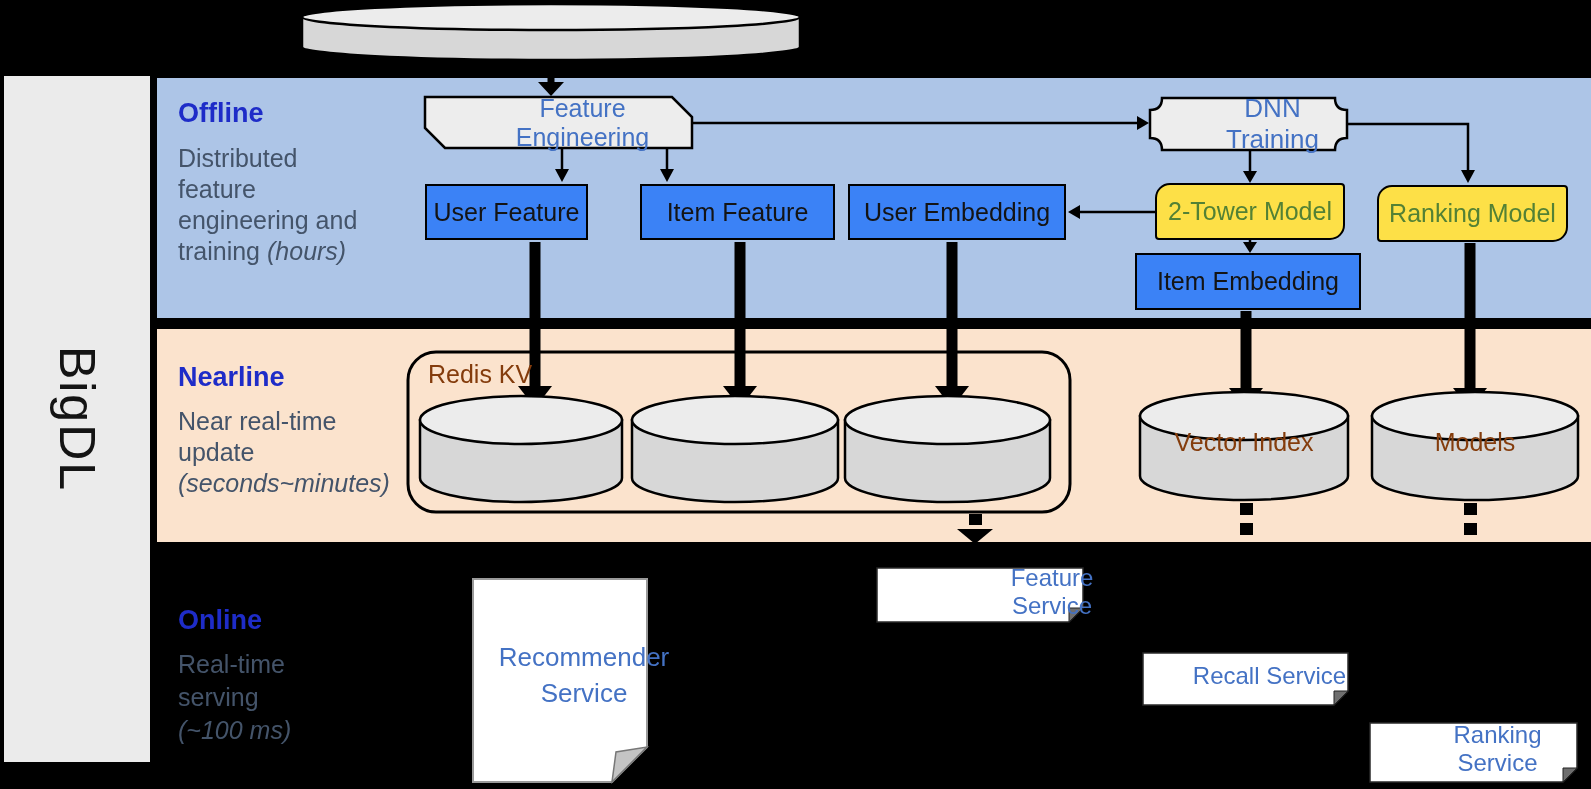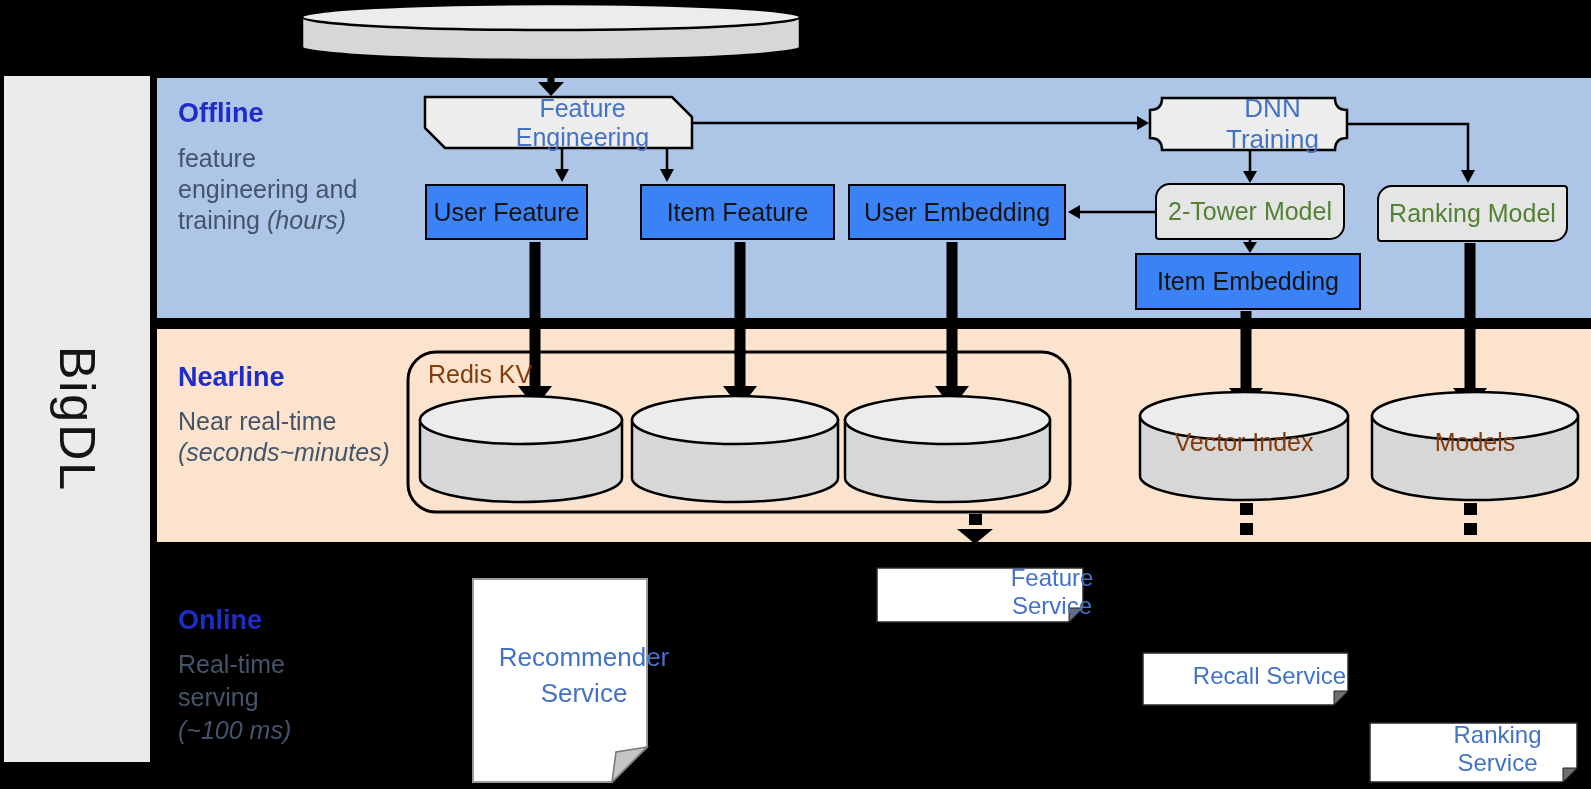--- a/index.html
+++ b/index.html
@@ -12,21 +12,21 @@
   .brand{transform:rotate(90deg);font-size:50px;color:#141414;letter-spacing:2px;white-space:nowrap;}
   .band-offline{left:157px;top:78px;right:0;height:240px;background:#adc5e7;}
   .band-nearline{left:157px;top:329px;right:0;height:213px;background:#fbe3cd;}
   .svgo{left:0;top:0;pointer-events:none;}
   .lbl{display:flex;align-items:center;justify-content:center;text-align:center;}
   .band-title{font-size:27px;font-weight:bold;color:#1e2cc8;}
   .band-desc{font-size:25px;color:#44546a;line-height:31px;}
   .i{font-style:italic;}
   .gap{margin-left:7px;}
   .node-dark{background:#3b82f6;border:2.5px solid #000;color:#141414;font-size:25px;}
-  .node-alt{background:#e5e5e5;border:2.5px solid #000;border-radius:15px 4px 15px 4px;
+  .node-alt{background:#fde047;border:2.5px solid #000;border-radius:15px 4px 15px 4px;
             color:#538135;font-size:25px;}
   .t-blue{color:#4472c4;padding-left:48px;}
   .t-brown{color:#843c0c;}
   .t-black{color:#141414;}
   .fs25{font-size:25px;} .fs26{font-size:26px;} .fs24{font-size:24px;} .fs27{font-size:27px;}
 </style>
 </head>
 <body>
 
 <div class="canvas">
@@ -175,28 +175,30 @@
     </g>
     <g>
       <path d="M1370 723 L1577 723 L1577 768 L1563 782 L1370 782 Z" fill="#ffffff" stroke="#2a2a2a" stroke-width="1.5"></path>
       <path d="M1577 768 L1563 782 L1563 768 Z" fill="#6e6e6e" stroke="#222" stroke-width="1"></path>
     </g>
   </svg>
 
 
   <div class="abs band-title" style="left:178px;top:98px;">Offline</div>
   <div class="abs band-desc" style="left:178px;top:143px;width:250px;">
+    <div>Distributed</div>
     <div>feature</div>
     <div>engineering and</div>
     <div><span>training</span><span class="i gap">(hours)</span></div>
   </div>
 
   <div class="abs band-title" style="left:178px;top:362px;">Nearline</div>
   <div class="abs band-desc" style="left:178px;top:406px;width:260px;">
     <div>Near real-time</div>
+    <div>update</div>
     <div class="i">(seconds~minutes)</div>
   </div>
 
   <div class="abs band-title" style="left:178px;top:605px;">Online</div>
   <div class="abs band-desc" style="left:178px;top:648px;width:260px;line-height:33px;">
     <div>Real-time</div>
     <div>serving</div>
     <div class="i">(~100 ms)</div>
   </div>
 

